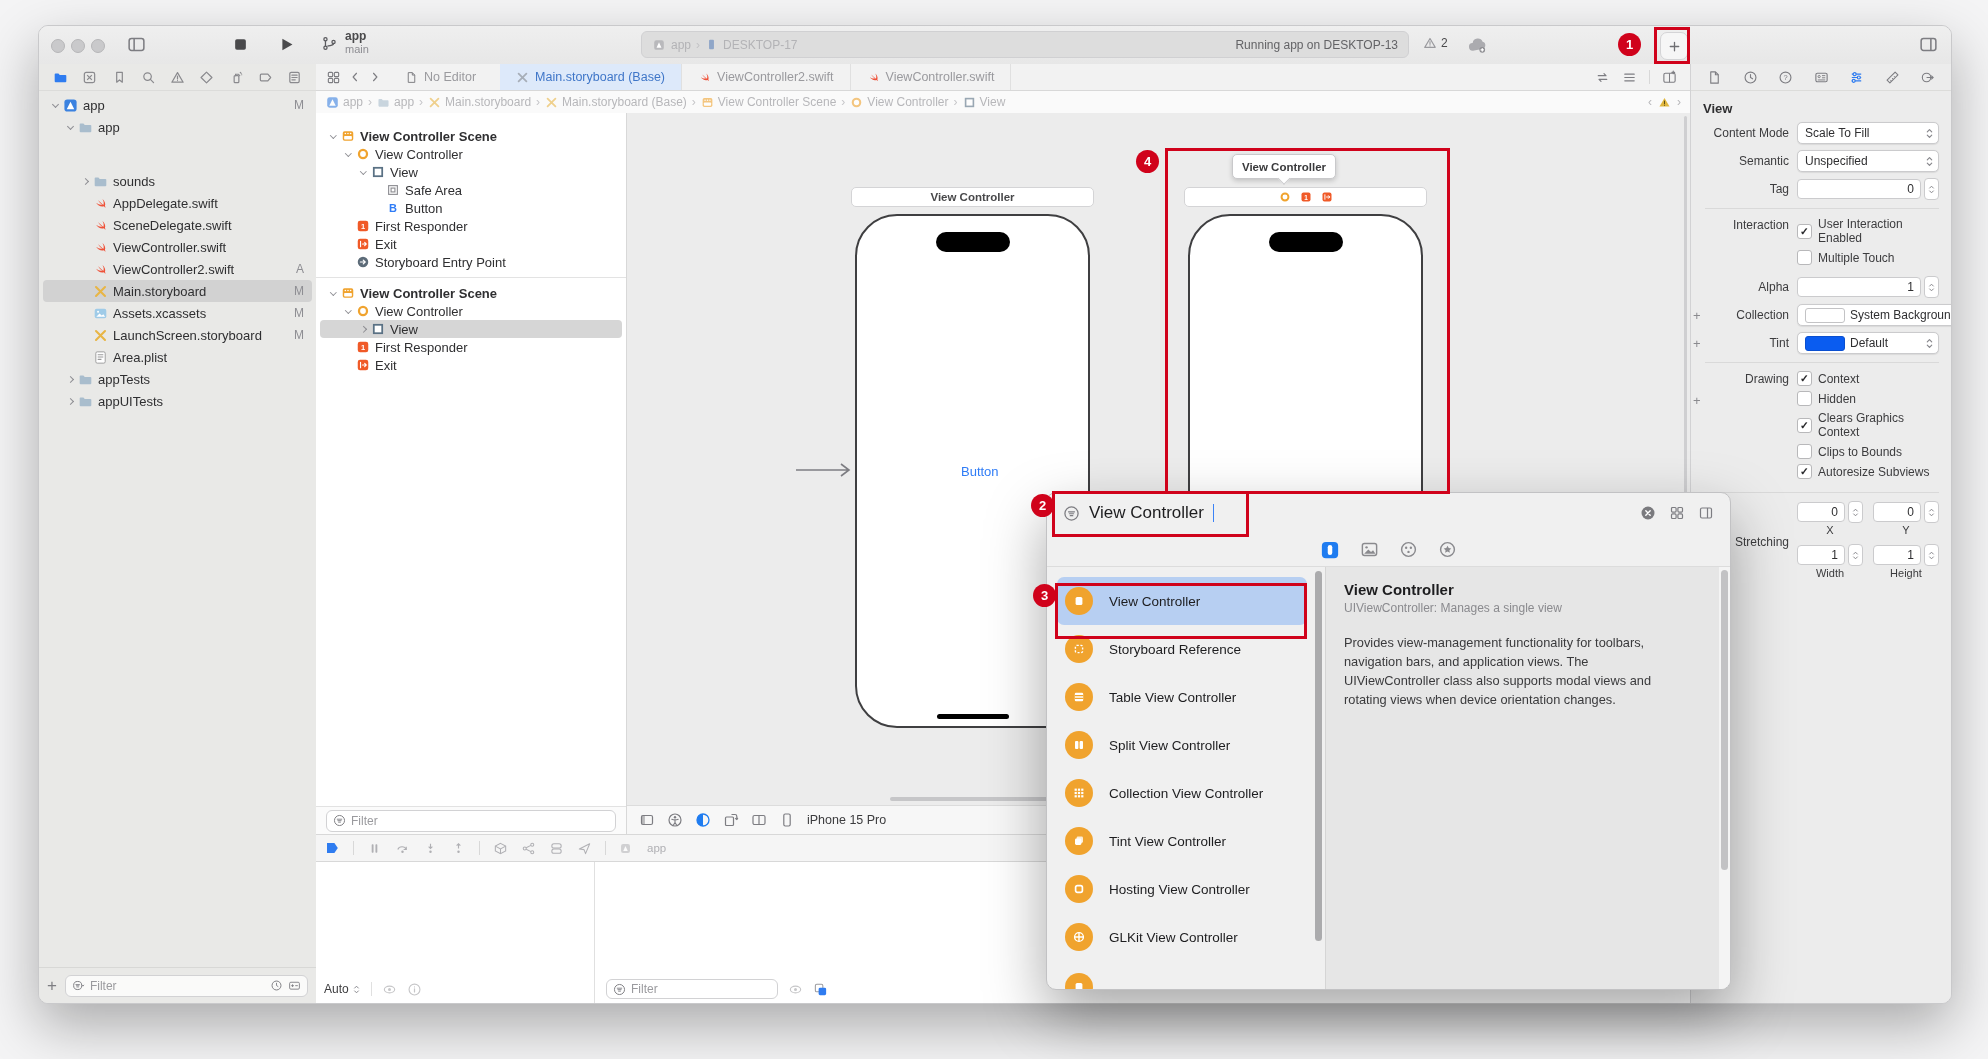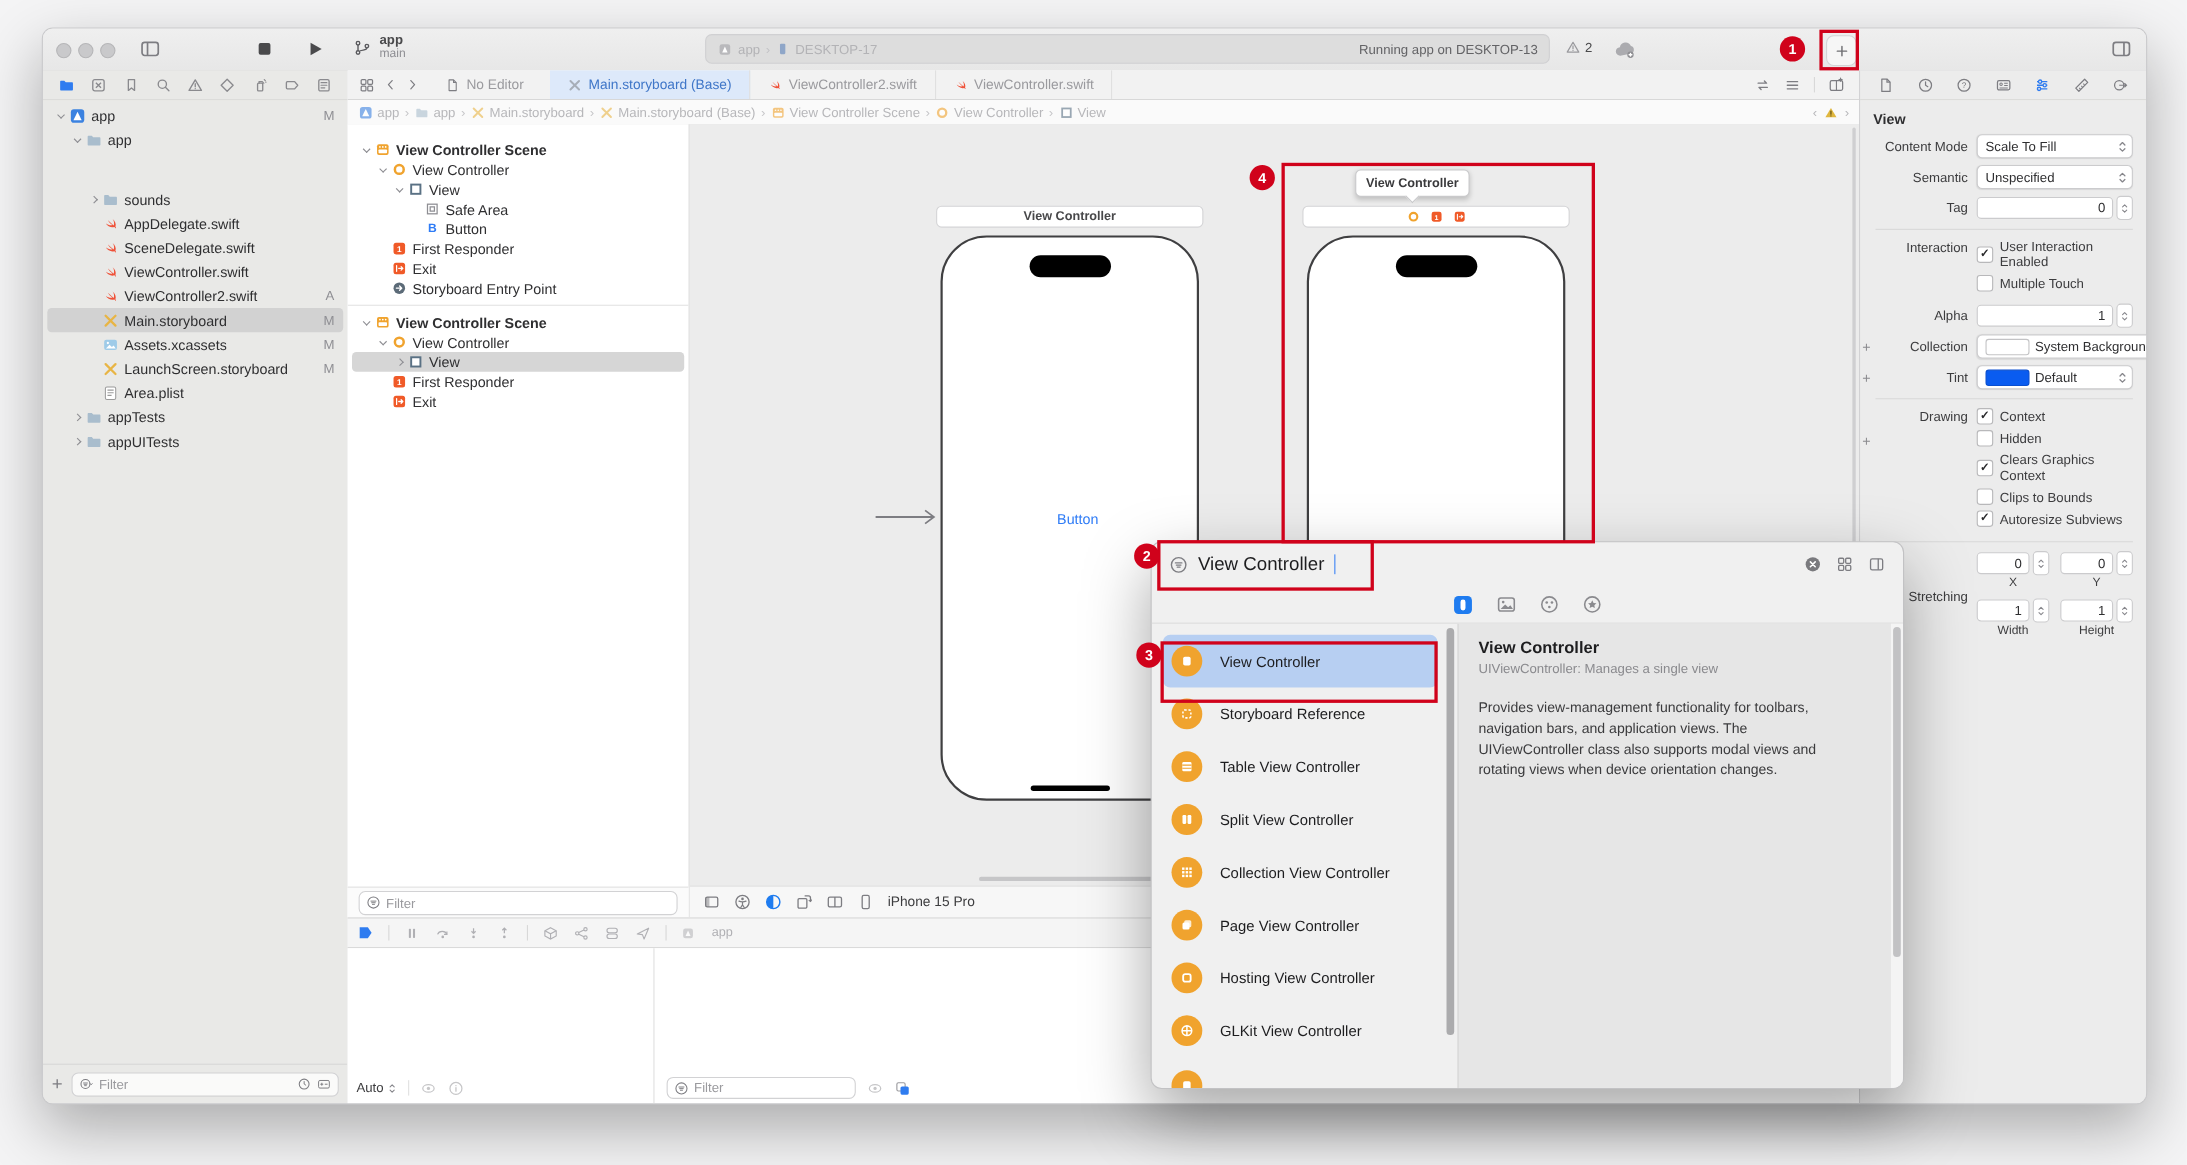--- a/index.html
+++ b/index.html
@@ -1346,21 +1346,21 @@
           </div>
           <div class="lib-item">
             <span class="bub">
               <span class="ic">
                 <svg viewBox="0 0 16 16" xmlns="http://www.w3.org/2000/svg">
                   <rect x="5.6" y="3.6" width="6.4" height="6.4" rx="1.4" fill="#fff" opacity=".8"></rect>
                   <rect x="4" y="5.6" width="6.4" height="6.4" rx="1.4" fill="#fff"></rect>
                 </svg>
               </span>
             </span>
-            <span class="lbl">Page View Controller</span>
+            <span class="lbl">Tint View Controller</span>
           </div>
           <div class="lib-item">
             <span class="bub">
               <span class="ic">
                 <svg viewBox="0 0 16 16" xmlns="http://www.w3.org/2000/svg">
                   <rect x="4.6" y="4.6" width="6.8" height="6.8" rx="1.8" fill="none" stroke="#fff" stroke-width="1.7"></rect>
                 </svg>
               </span>
             </span>
             <span class="lbl">Hosting View Controller</span>

